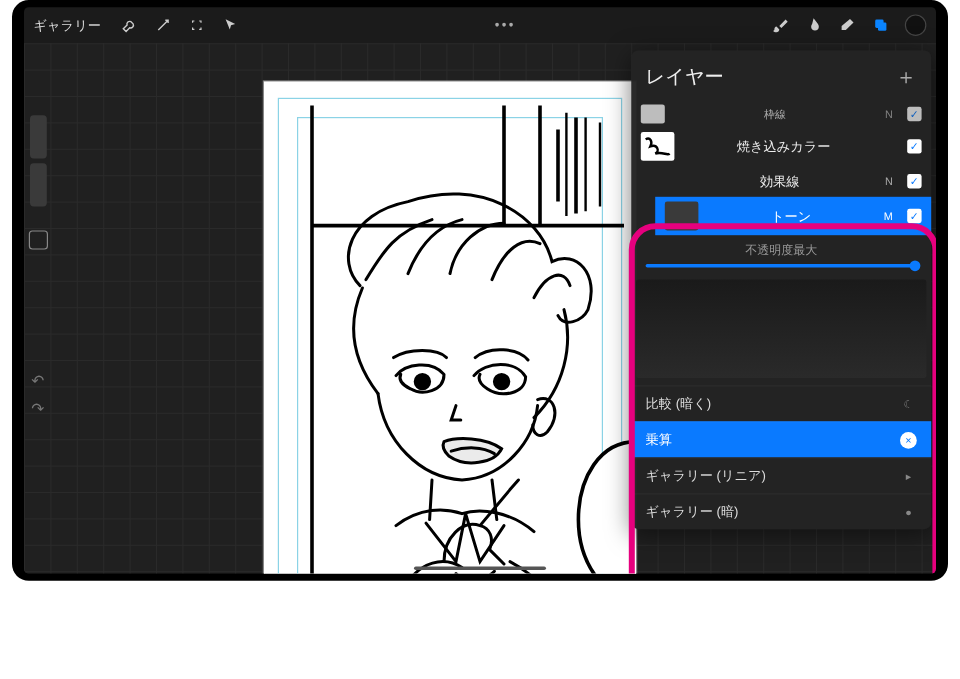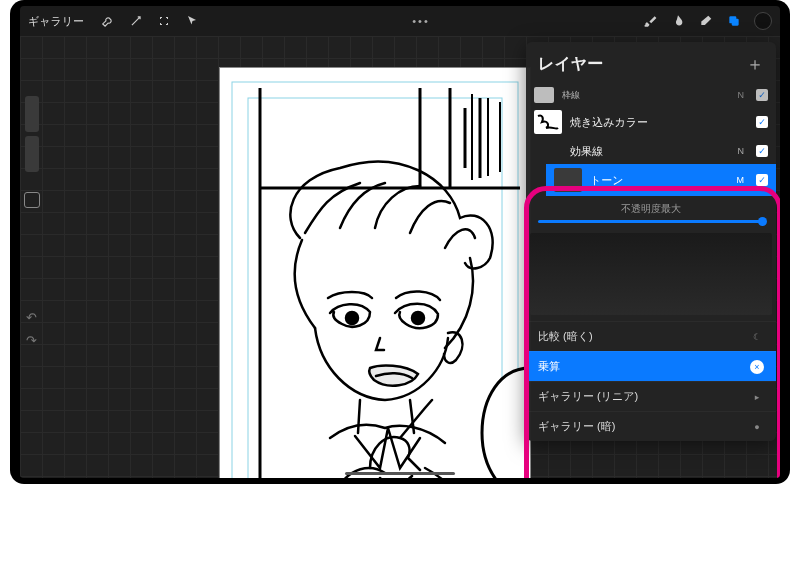--- a/index.html
+++ b/index.html
@@ -53,23 +53,23 @@
   }
   .canvas-wrap svg { width: 100%; height: 100%; }
   
   .layers-panel {
     position: absolute; right: 4px; top: 36px; width: 250px;
     background: rgba(35,35,35,0.97); border-radius: 6px;
     color: #eee; font-size: 11px;
     box-shadow: 0 4px 20px rgba(0,0,0,0.5);
   }
   .lp-header { display:flex; align-items:center; justify-content: space-between; padding: 10px 12px 8px; }
-  .lp-header h1 { font-size: 16px; font-weight: 700; }
+  .lp-header h1 { font-size: 16px; font-weight: 400; }
   .lp-plus { font-size: 18px; color: #aaa; font-weight: 300; }
-  .layer-row { display:flex; align-items:center; height: 32px; padding: 0 8px; gap:8px; }
+  .layer-row { display:flex; align-items:center; height: 32px; padding: 0 8px; gap:8px;text-align:center; }
   .layer-row.small { height: 22px; font-size: 9px; opacity:.7;}
   .thumb { width: 28px; height: 24px; background: #fff; border-radius: 2px; flex-shrink:0; display:flex; align-items:center; justify-content:center; overflow:hidden;}
   .thumb.dark { background:#3a3a3a; }
   .layer-name { flex:1; }
   .blend-tag { font-size: 9px; color:#aaa; margin-right:4px;}
   .chk { width:12px; height:12px; background:#fff; border-radius:2px; display:flex; align-items:center; justify-content:center; color:#0a7aff; font-size:9px;}
   .chk.on::after{content:"✓";}
   .layer-row.selected { background:#0a7aff; color:#fff;margin-left:20px; }
   .layer-row.selected .blend-tag{ color:#fff; }
   

